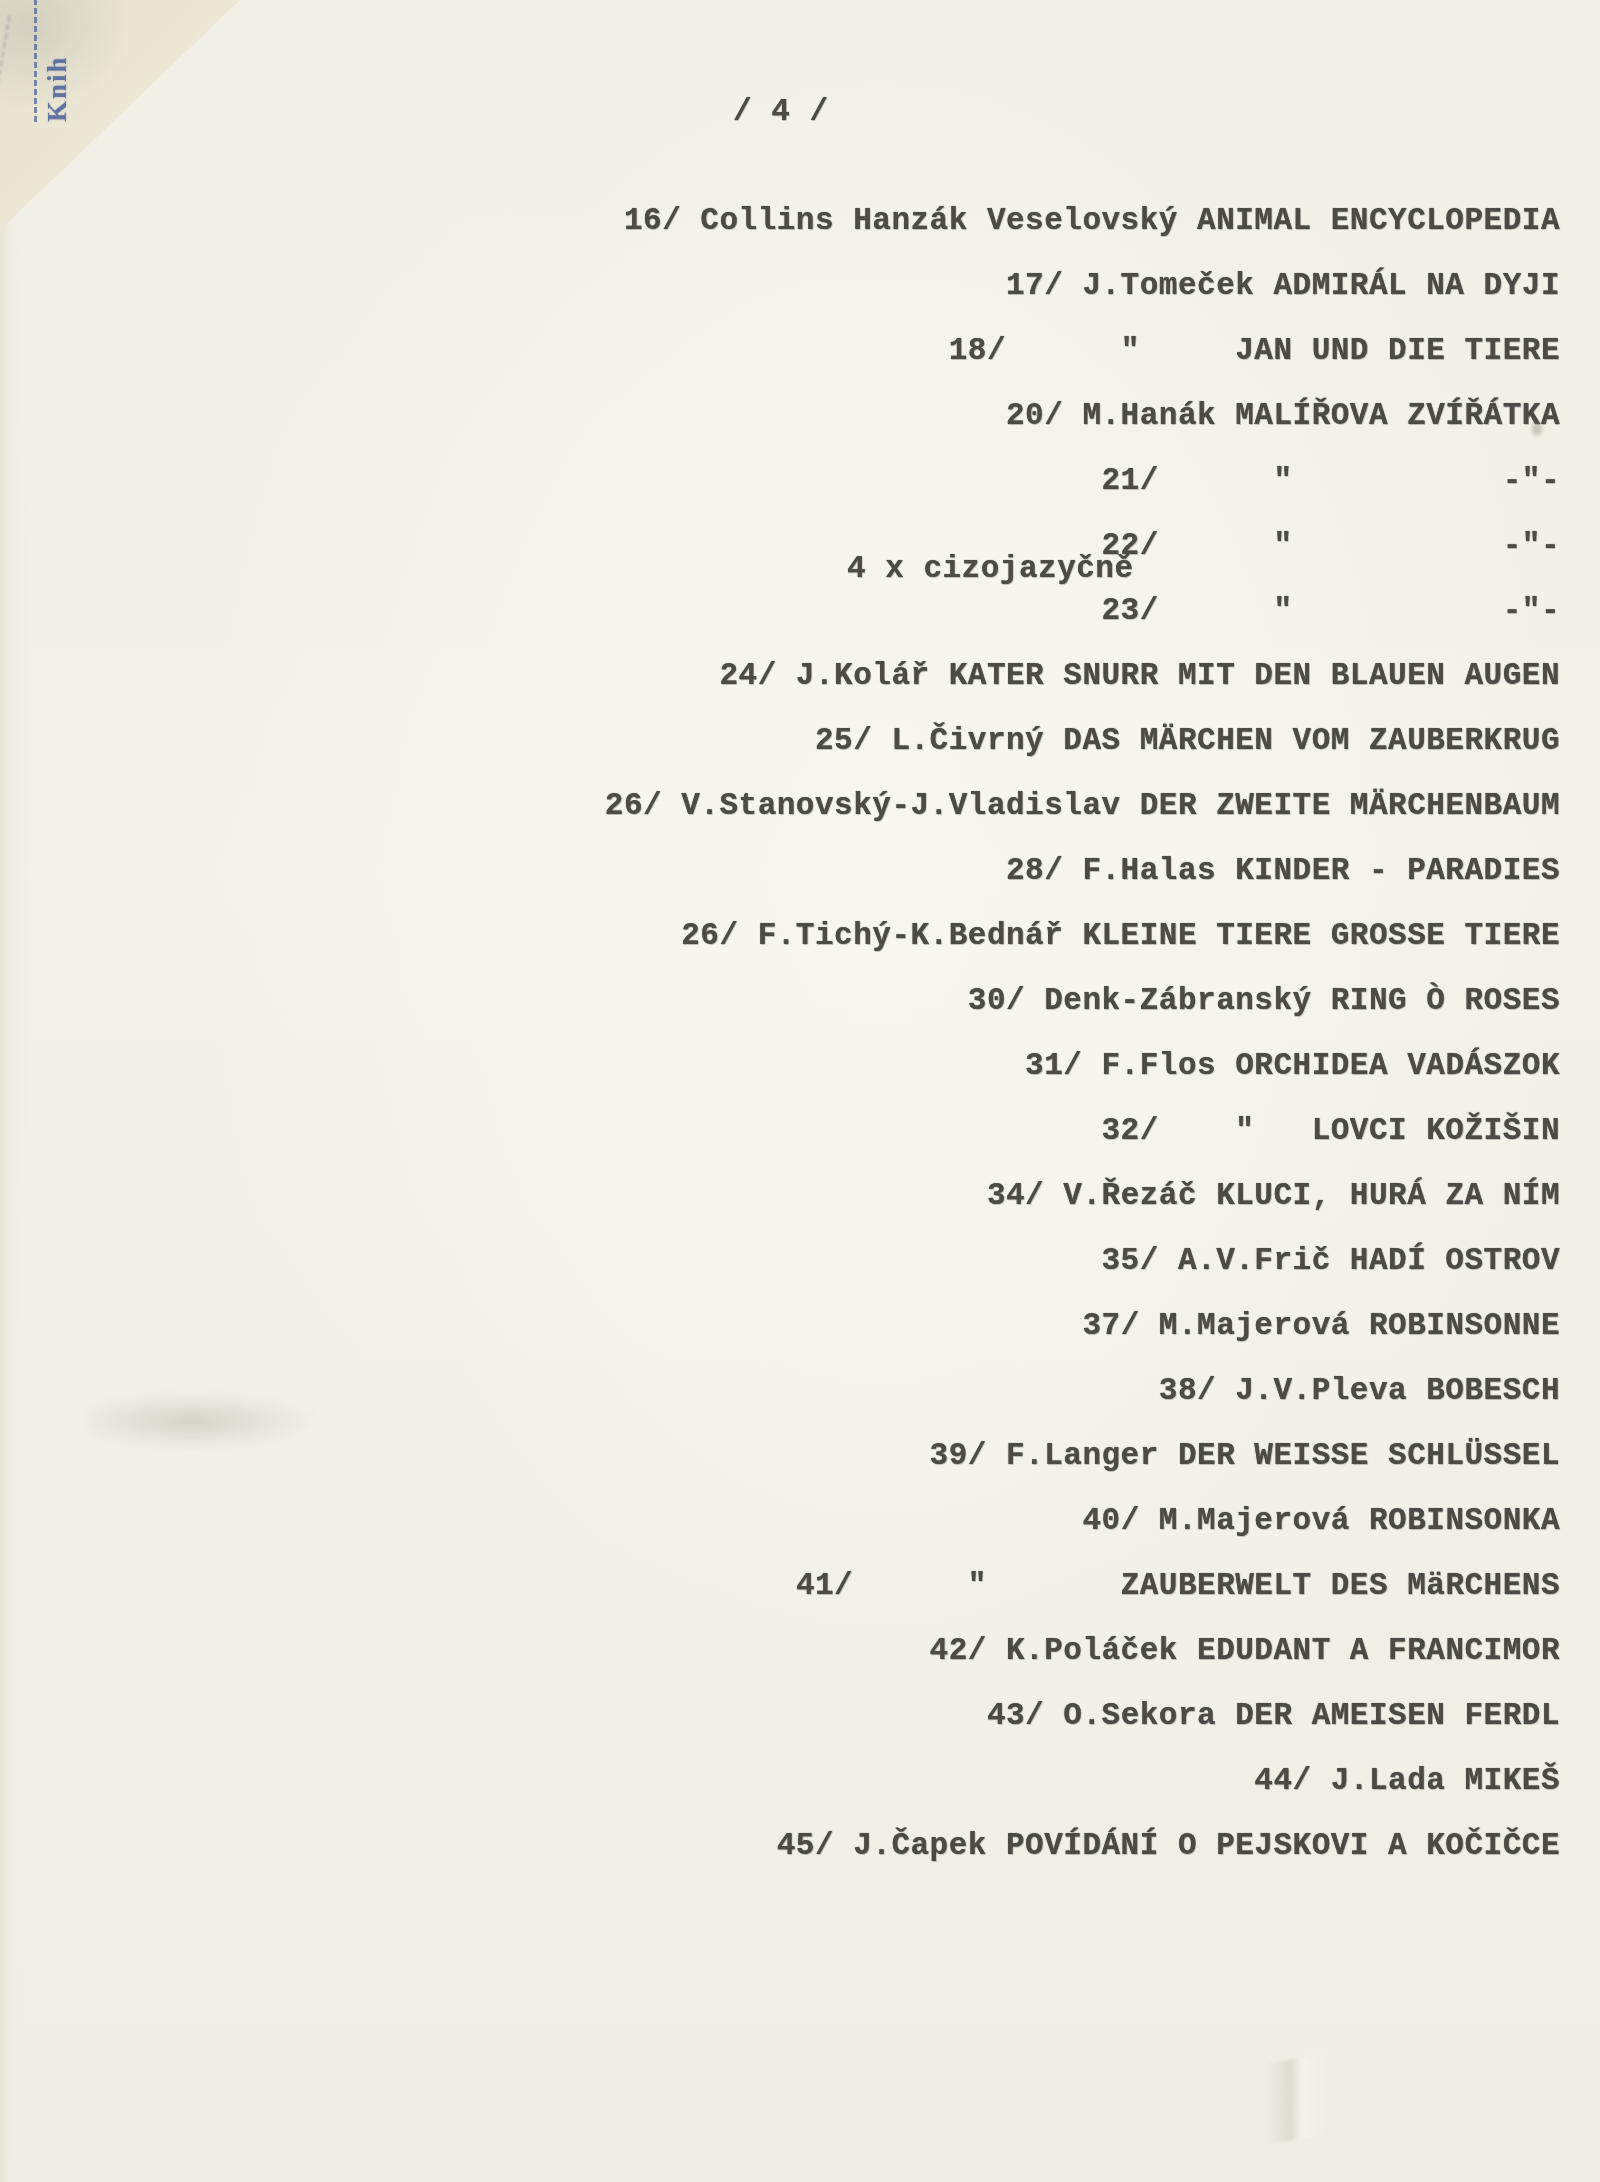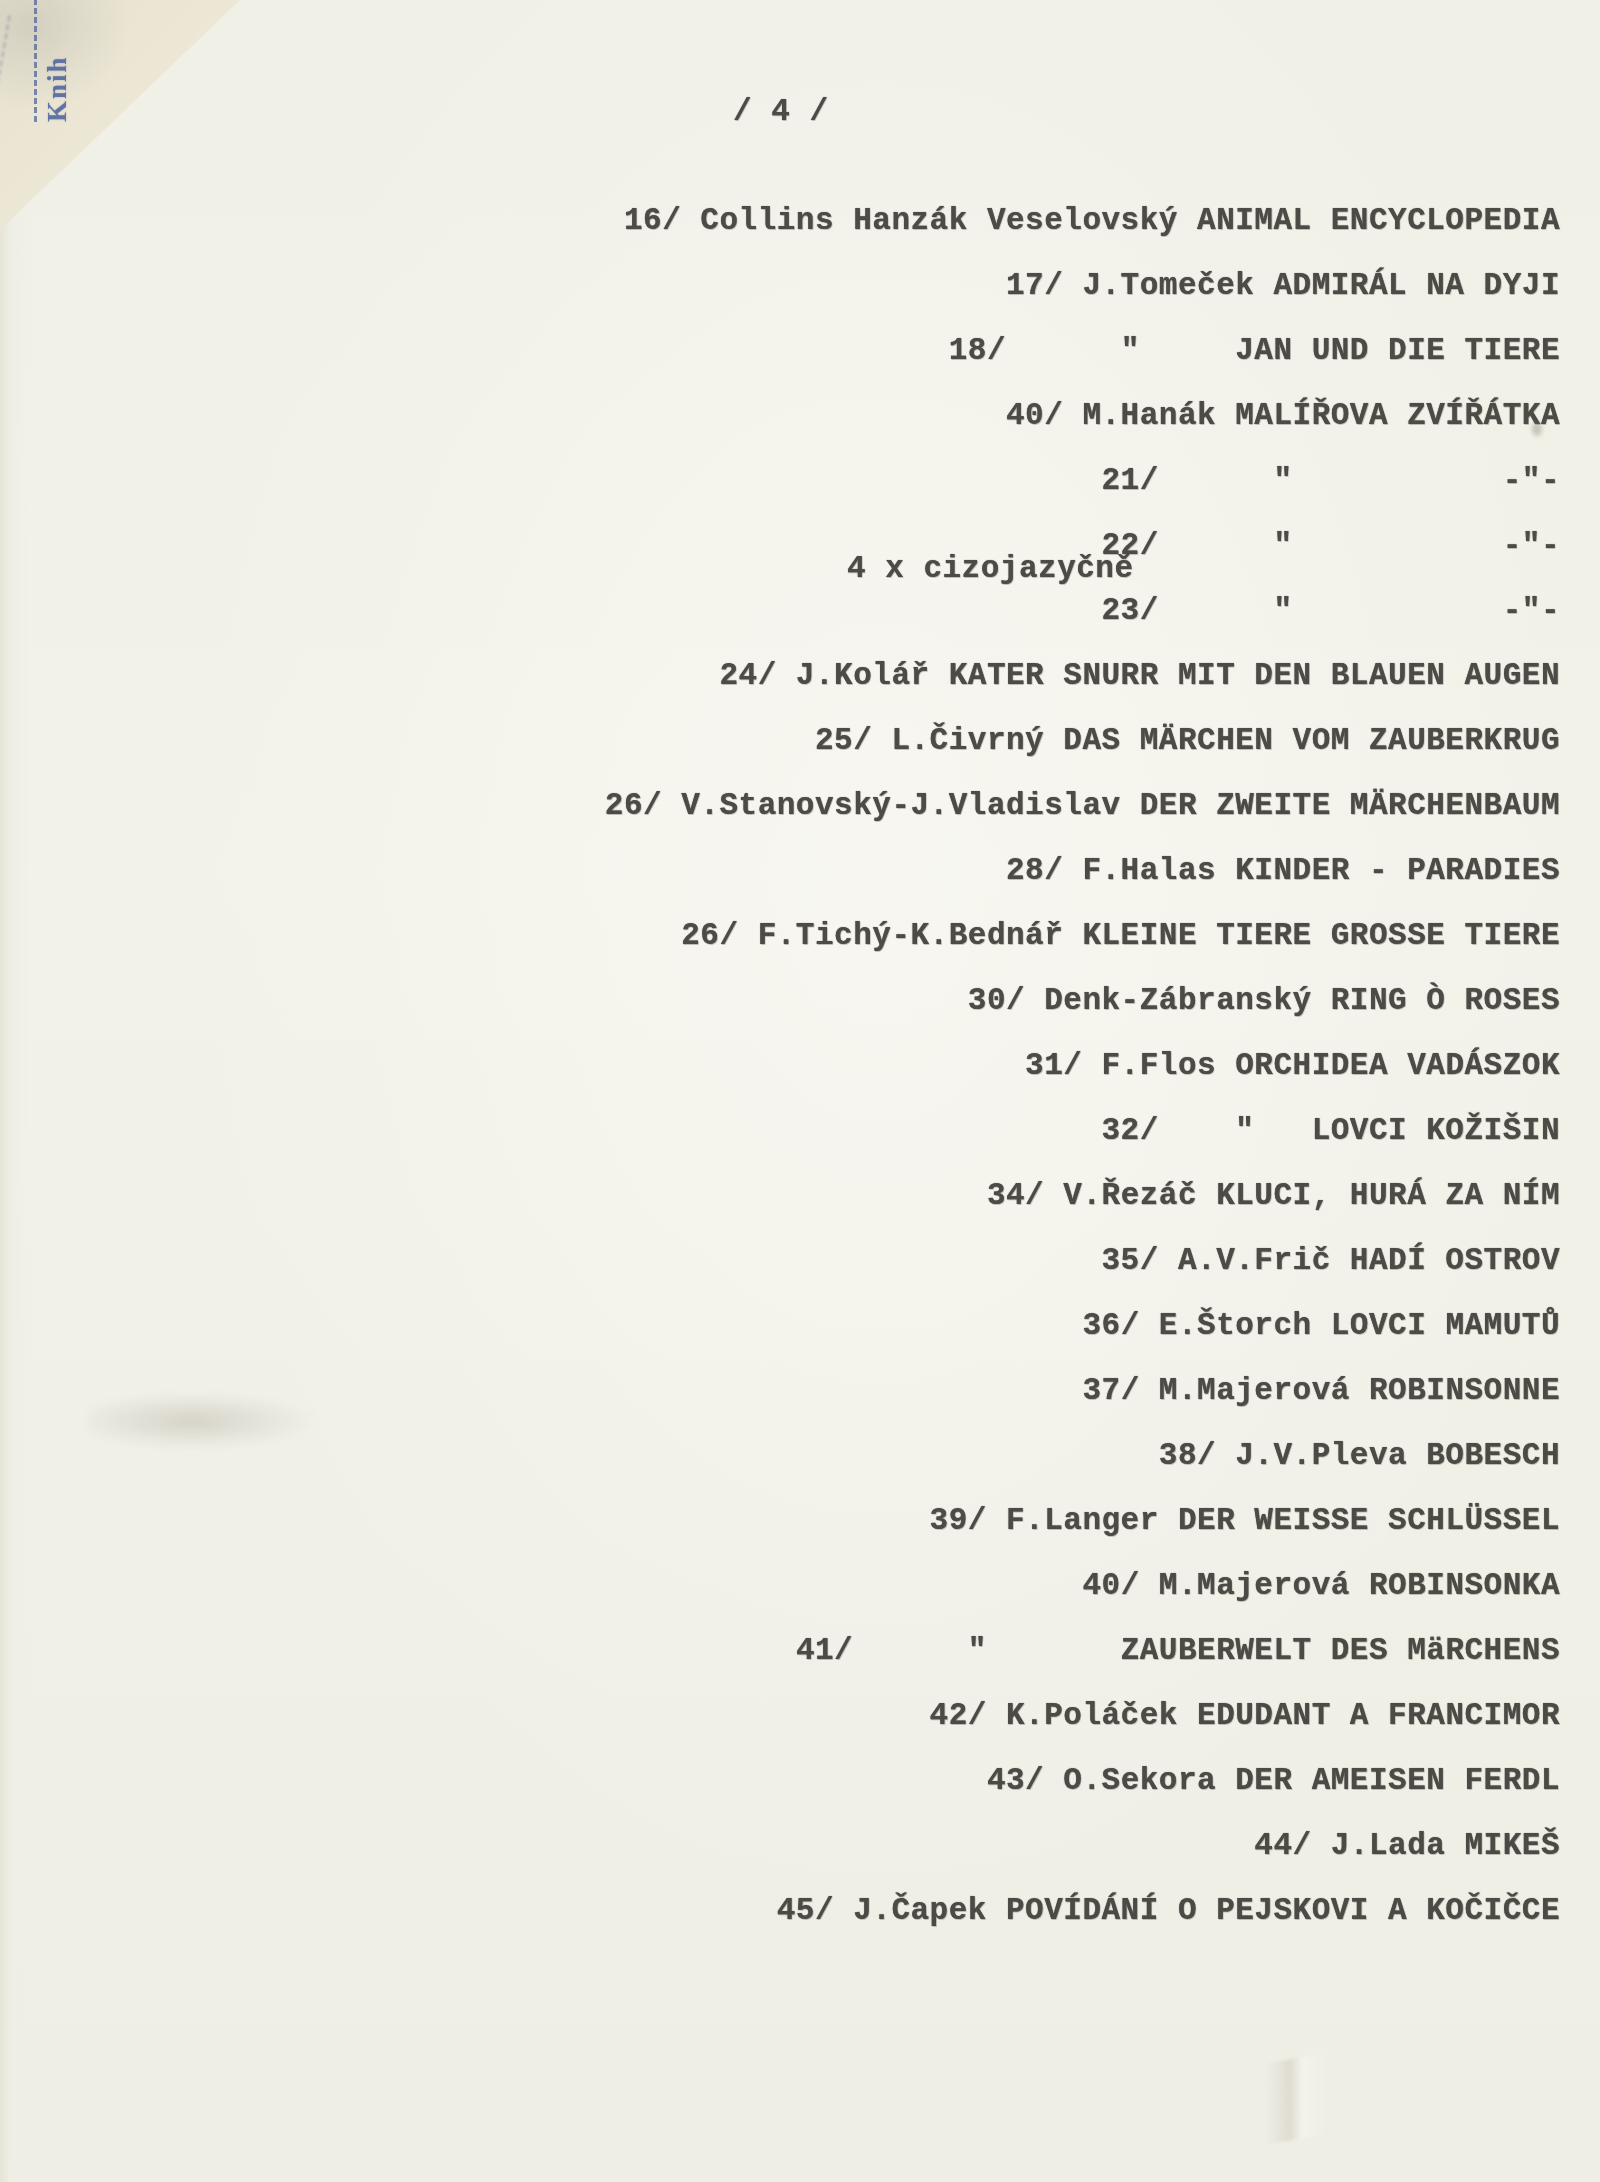--- a/index.html
+++ b/index.html
@@ -103,35 +103,34 @@
     <div class="stamp-fragment"></div>
     <div class="library-stamp">Knih</div>
   </div>
 
   <div class="typed page-number">/ 4 /</div>
 
   <div class="typed typed-list">
       <div class="line">16/ Collins Hanzák Veselovský ANIMAL ENCYCLOPEDIA</div>
       <div class="line">17/ J.Tomeček ADMIRÁL NA DYJI</div>
       <div class="line">18/      "     JAN UND DIE TIERE</div>
-      <div class="line">40/ M.Hanák MALÍŘOVA ZVÍŘÁTKA</div>
+      <div class="line">20/ M.Hanák MALÍŘOVA ZVÍŘÁTKA</div>
       <div class="line">21/      "           -"-</div>
       <div class="line">22/      "           -"-</div>
       <div class="line">23/      "           -"-</div>
       <div class="line">24/ J.Kolář KATER SNURR MIT DEN BLAUEN AUGEN</div>
       <div class="line">25/ L.Čivrný DAS MÄRCHEN VOM ZAUBERKRUG</div>
       <div class="line">26/ V.Stanovský-J.Vladislav DER ZWEITE MÄRCHENBAUM</div>
       <div class="line">28/ F.Halas KINDER - PARADIES</div>
       <div class="line">26/ F.Tichý-K.Bednář KLEINE TIERE GROSSE TIERE</div>
       <div class="line">30/ Denk-Zábranský RING Ò ROSES</div>
       <div class="line">31/ F.Flos ORCHIDEA VADÁSZOK</div>
       <div class="line">32/    "   LOVCI KOŽIŠIN</div>
       <div class="line">34/ V.Řezáč KLUCI, HURÁ ZA NÍM</div>
       <div class="line">35/ A.V.Frič HADÍ OSTROV</div>
-      <div class="line">36/ E.Štorch LOVCI MAMUTŮ</div>
       <div class="line">37/ M.Majerová ROBINSONNE</div>
       <div class="line">38/ J.V.Pleva BOBESCH</div>
       <div class="line">39/ F.Langer DER WEISSE SCHLÜSSEL</div>
       <div class="line">40/ M.Majerová ROBINSONKA</div>
       <div class="line">41/      "       ZAUBERWELT DES MäRCHENS</div>
       <div class="line">42/ K.Poláček EDUDANT A FRANCIMOR</div>
       <div class="line">43/ O.Sekora DER AMEISEN FERDL</div>
       <div class="line">44/ J.Lada MIKEŠ</div>
       <div class="line">45/ J.Čapek POVÍDÁNÍ O PEJSKOVI A KOČIČCE</div>
     </div>

